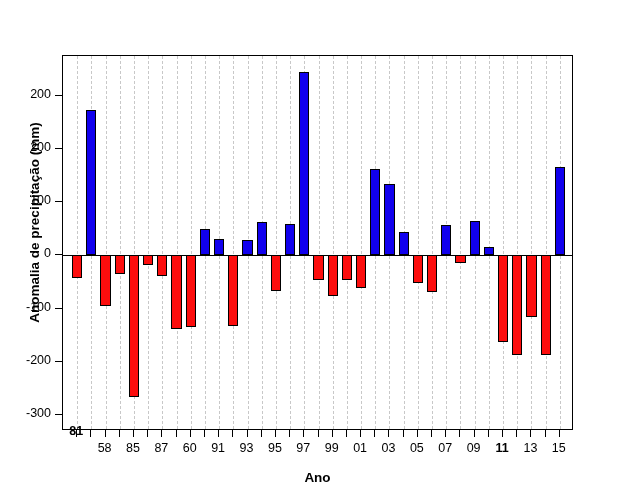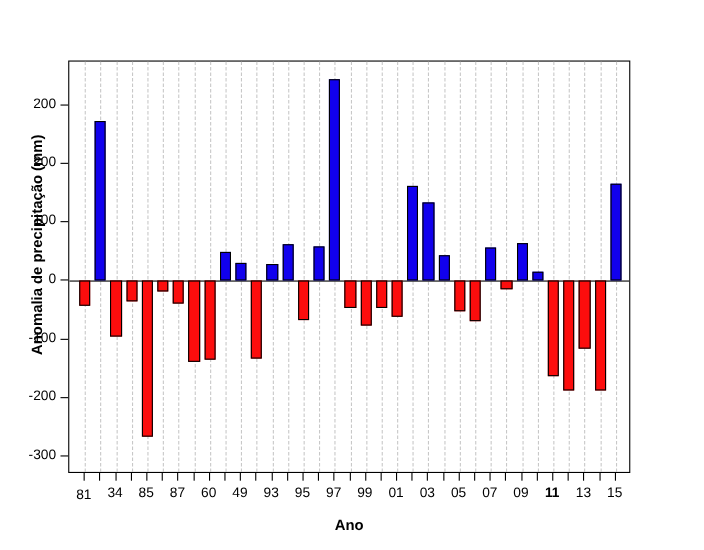--- a/index.html
+++ b/index.html
@@ -227,36 +227,36 @@
       <div class="ytick-label" style="left: 7px; top: 246.468px; width: 44px;">0</div>
       <div class="ytick-mark" style="left: 55px; top: 201.277px;"></div>
       <div class="ytick-label" style="left: 7px; top: 193.277px; width: 44px;">100</div>
       <div class="ytick-mark" style="left: 55px; top: 148.085px;"></div>
       <div class="ytick-label" style="left: 7px; top: 140.085px; width: 44px;">200</div>
       <div class="ytick-mark" style="left: 55px; top: 94.8936px;"></div>
       <div class="ytick-label" style="left: 7px; top: 86.8936px; width: 44px;">200</div>
     </div>
   <div id="x-axis">
       <div class="xtick-mark" style="left: 76.1944px; top: 430px;"></div>
-      <div class="xtick-label" style="left: 56.1944px; top: 443px; width: 40px;">81</div>
+      <div class="xtick-label" style="left: 56.1944px; top: 424px; width: 40px; font-weight: bold;">81</div>
       <div class="xtick-mark" style="left: 90.3889px; top: 430px;"></div>
       <div class="xtick-mark" style="left: 104.583px; top: 430px;"></div>
-      <div class="xtick-label" style="left: 84.5833px; top: 441px; width: 40px;">34</div>
+      <div class="xtick-label" style="left: 84.5833px; top: 441px; width: 40px;">58</div>
       <div class="xtick-mark" style="left: 118.778px; top: 430px;"></div>
       <div class="xtick-mark" style="left: 132.972px; top: 430px;"></div>
       <div class="xtick-label" style="left: 112.972px; top: 441px; width: 40px;">85</div>
       <div class="xtick-mark" style="left: 147.167px; top: 430px;"></div>
       <div class="xtick-mark" style="left: 161.361px; top: 430px;"></div>
       <div class="xtick-label" style="left: 141.361px; top: 441px; width: 40px;">87</div>
       <div class="xtick-mark" style="left: 175.556px; top: 430px;"></div>
       <div class="xtick-mark" style="left: 189.75px; top: 430px;"></div>
       <div class="xtick-label" style="left: 169.75px; top: 441px; width: 40px;">60</div>
       <div class="xtick-mark" style="left: 203.944px; top: 430px;"></div>
       <div class="xtick-mark" style="left: 218.139px; top: 430px;"></div>
-      <div class="xtick-label" style="left: 198.139px; top: 441px; width: 40px;">49</div>
+      <div class="xtick-label" style="left: 198.139px; top: 441px; width: 40px;">91</div>
       <div class="xtick-mark" style="left: 232.333px; top: 430px;"></div>
       <div class="xtick-mark" style="left: 246.528px; top: 430px;"></div>
       <div class="xtick-label" style="left: 226.528px; top: 441px; width: 40px;">93</div>
       <div class="xtick-mark" style="left: 260.722px; top: 430px;"></div>
       <div class="xtick-mark" style="left: 274.917px; top: 430px;"></div>
       <div class="xtick-label" style="left: 254.917px; top: 441px; width: 40px;">95</div>
       <div class="xtick-mark" style="left: 289.111px; top: 430px;"></div>
       <div class="xtick-mark" style="left: 303.306px; top: 430px;"></div>
       <div class="xtick-label" style="left: 283.306px; top: 441px; width: 40px;">97</div>
       <div class="xtick-mark" style="left: 317.5px; top: 430px;"></div>

